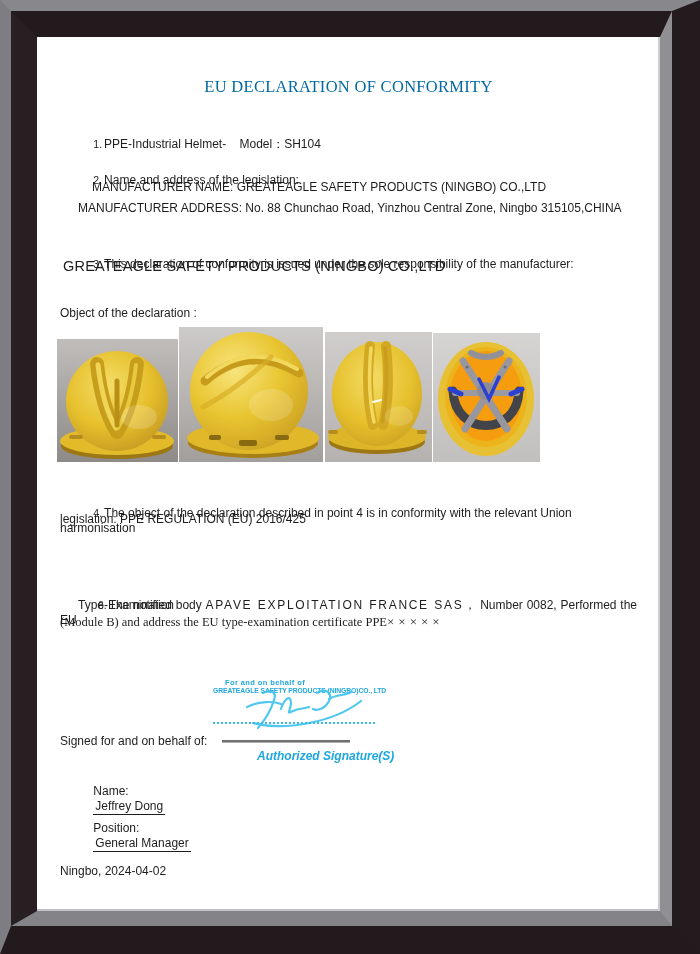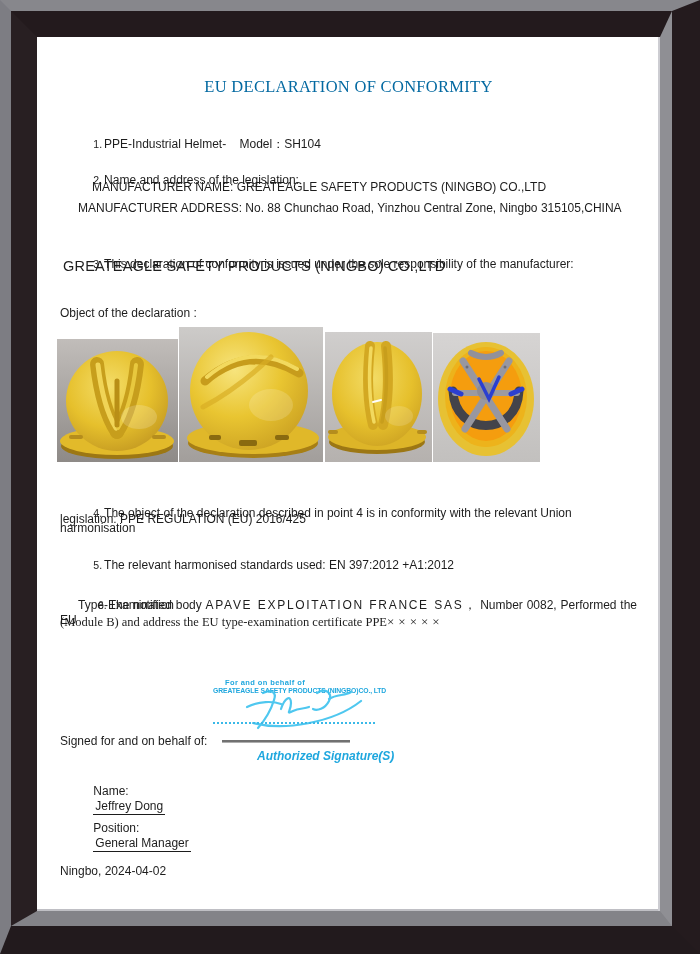--- a/index.html
+++ b/index.html
@@ -166,23 +166,20 @@
             <circle cx="34" cy="34" r="1.5" fill="#6e6d76"></circle>
               <circle cx="72" cy="34" r="1.5" fill="#6e6d76"></circle>
           </svg>
         </div>
 
         <div class="abs line" style="top:454px;left:23px;width:580px;">
           <span class="num">4.</span><span>The object of the declaration described in point 4 is in conformity with the relevant Union harmonisation</span>
         </div>
         <div class="abs line" style="top:475px;left:23px;">legislation: PPE REGULATION (EU) 2016/425</div>
 
-        <div class="abs line" style="top:506px;left:23px;">
-          <span class="num">5.</span><span>The relevant harmonised standards used: EN 397:2012 +A1:2012</span>
-        </div>
 
         <div class="abs line justify-line" style="top:546px;left:23px;width:577px;">
           <span class="num">6.</span><span>The notified body </span><span class="apave">APAVE EXPLOITATION FRANCE SAS</span><span>， Number 0082, Performed the EU</span>
         </div>
         <div class="abs line" style="top:561px;left:41px;text-align:right;">Type-Examination</div>
         <div class="abs serif-line" style="top:577px;left:23px;">
           <span>(Module B) and address the EU type-examination certificate PPE</span><span class="x-marks">×××××</span>
         </div>
 
         <div class="abs stamp">

